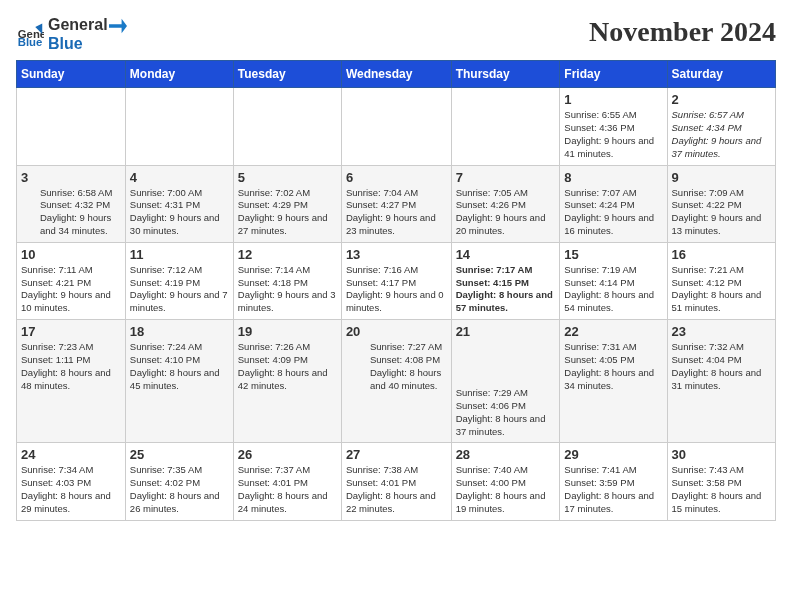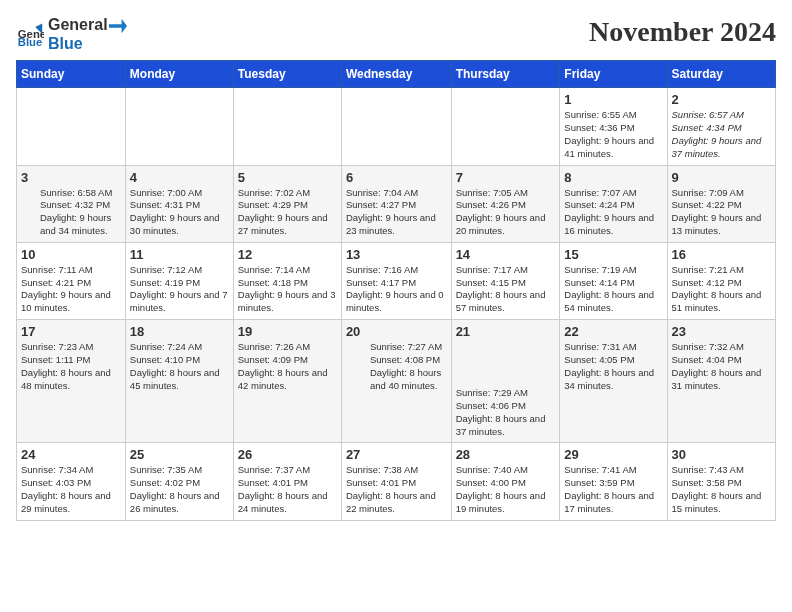--- a/index.html
+++ b/index.html
@@ -200,21 +200,21 @@
 Daylight: 9 hours and 3 minutes.</div>
         </td>
         <td>
           <span class="day-number">13</span>
           <div class="day-info" style="white-space: pre-line;">Sunrise: 7:16 AM
 Sunset: 4:17 PM
 Daylight: 9 hours and 0 minutes.</div>
         </td>
         <td>
           <span class="day-number">14</span>
-          <div class="day-info" style="white-space: pre-line;">Sunrise: 7:17 AM
+          <div class="day-info" style="white-space: pre-line; font-weight: bold;">Sunrise: 7:17 AM
 Sunset: 4:15 PM
 Daylight: 8 hours and 57 minutes.</div>
         </td>
         <td>
           <span class="day-number">15</span>
           <div class="day-info" style="white-space: pre-line;">Sunrise: 7:19 AM
 Sunset: 4:14 PM
 Daylight: 8 hours and 54 minutes.</div>
         </td>
         <td>

